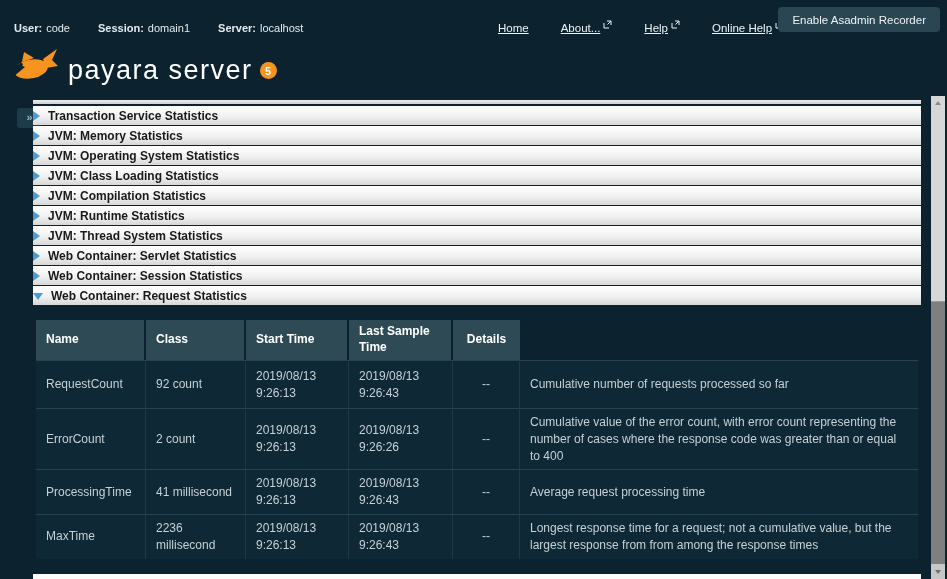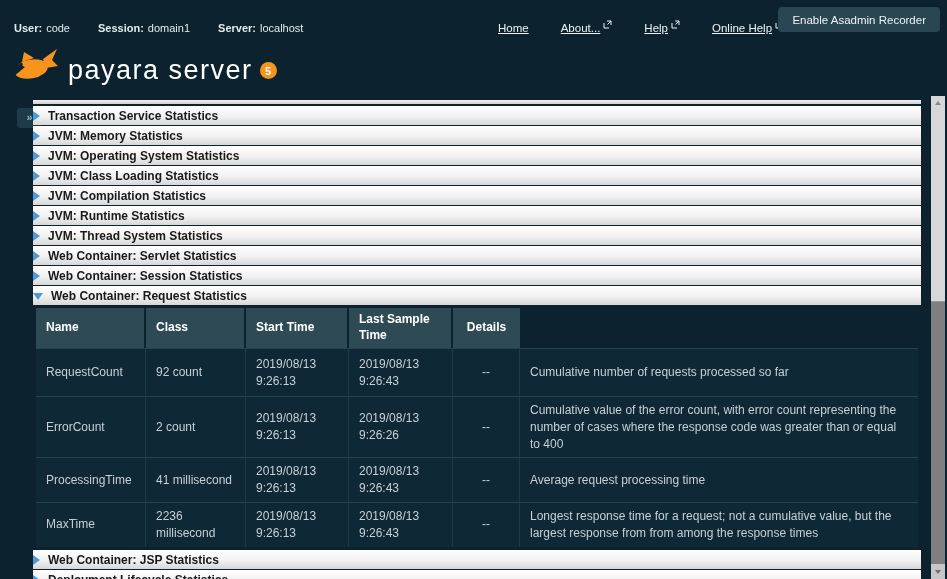--- a/index.html
+++ b/index.html
@@ -79,21 +79,21 @@
     border-left:7px solid #4a9cd6;
     border-top:5px solid transparent; border-bottom:5px solid transparent;
   }
   .tri-down {
     width:0; height:0;
     border-top:7px solid #4a9cd6;
     border-left:5px solid transparent; border-right:5px solid transparent;
   }
 
   
-  .stat-table { padding:2px 3px; margin-bottom:1px; }
+  .stat-table { padding:14px 3px; margin-bottom:1px; }
   .cols { display:grid; grid-template-columns:110px 100px 103px 104px 67px 1fr; }
   .th {
     background:#2e4b55; color:#ffffff;
     font-size:12px; font-weight:bold; line-height:1.3;
     display:flex; align-items:center; padding:4px 10px;
     min-height:40px; border-right:2px solid #0c232f;
   }
   .th:last-child { border-right:none; }
   .th.c, .td.c { justify-content:center; text-align:center; }
   .td {

